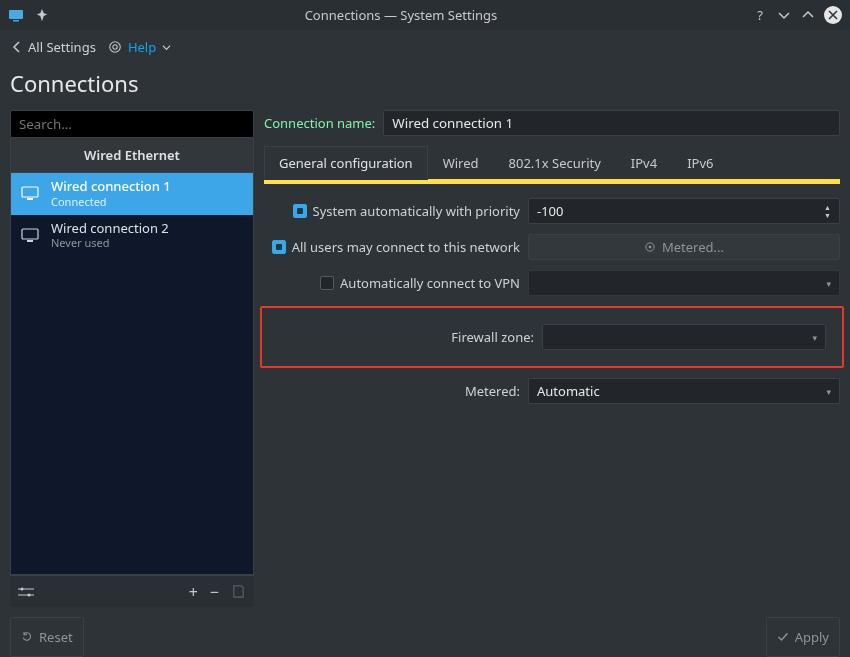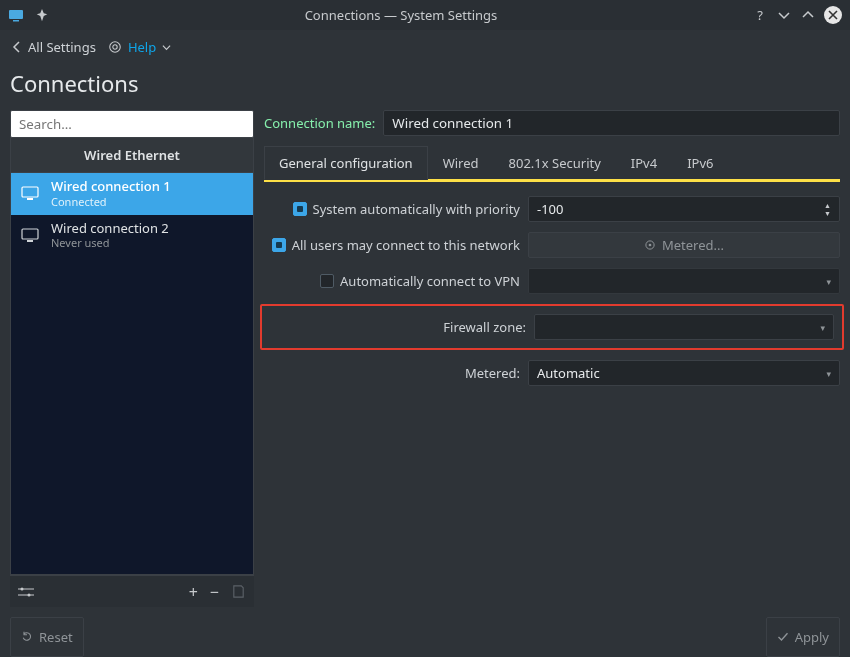--- a/index.html
+++ b/index.html
@@ -9,56 +9,56 @@
 .titlebar-center { flex: 1; text-align: center; font-size: 13px; color: #c7cacd; }
 .titlebar-right { display: flex; gap: 8px; align-items: center; }
 .tb-icon { width: 16px; height: 16px; display: inline-flex; align-items: center; justify-content: center; color: #c7cacd; }
 .close-btn { width: 18px; height: 18px; border-radius: 50%; background: #e6e6e6; color: #333; display: inline-flex; align-items: center; justify-content: center; font-size: 12px; font-weight: bold; }
 .toolbar { height: 34px; display: flex; align-items: center; padding: 0 12px; gap: 12px; }
 .back-btn { display: flex; align-items: center; gap: 6px; color: #ced2d6; cursor: pointer; font-size: 13px; }
 .help-btn { display: flex; align-items: center; gap: 6px; color: #0ea5e9; cursor: pointer; font-size: 13px; }
 .page-title { font-size: 22px; font-weight: 400; padding: 4px 10px 12px 10px; color: #e6e9eb; }
 .content { display: flex; flex: 1; padding: 0 10px 10px 10px; gap: 10px; min-height: 0; }
 .left-col { width: 244px; display: flex; flex-direction: column; }
-.search { background: #ffffff; border: 1px solid #3b4046; height: 28px; padding: 0 8px; color: #8f9498; border-radius: 2px; }
+.search { background: #000000; border: 1px solid #3b4046; height: 28px; padding: 0 8px; color: #8f9498; border-radius: 2px; }
 .conn-list { flex: 1; border: 1px solid #3b4046; border-top: none; background: #0f172a; display: flex; flex-direction: column; overflow: hidden; }
 .group-header { background: #32373c; text-align: center; font-weight: 600; color: #dfe2e4; padding: 8px 4px; border-bottom: 1px solid #3b4046; }
 .conn-item { display: flex; align-items: center; padding: 6px 8px; gap: 10px; border-bottom: 1px solid transparent; cursor: pointer; }
 .conn-item.selected { background: #3ca6e8; color: #fff; }
 .conn-item.selected .sub { color: #dff1fb; }
 .conn-icon { width: 22px; height: 22px; display: flex; align-items: center; justify-content: center; color: #cfd3d7; }
 .conn-item.selected .conn-icon { color: #fff; }
 .conn-text { display: flex; flex-direction: column; line-height: 1.2; }
 .conn-text .name { font-size: 13px; color: #dfe2e4; }
 .conn-item.selected .conn-text .name { color: #fff; font-weight: 500; }
 .conn-text .sub { font-size: 11px; color: #8f9498; }
 .list-footer { height: 32px; border-top: 1px solid #3b4046; display: flex; align-items: center; justify-content: space-between; padding: 0 8px; background: #2a2f34; }
 .footer-right { display: flex; gap: 12px; align-items: center; }
 .footer-icon { color: #c7cacd; cursor: pointer; font-size: 16px; }
 .footer-icon.dim { color: #5b6167; cursor: default; }
 .right-col { flex: 1; display: flex; flex-direction: column; gap: 8px; }
 .row { display: flex; align-items: center; gap: 8px; }
 .conn-name-label { white-space: nowrap; color: #86efac; }
 .conn-name-input { flex: 1; height: 26px; background: #22262a; border: 1px solid #3b4046; padding: 0 8px; color: #e6e9eb; border-radius: 2px; }
-.tabs { display: flex; border-bottom: 3px solid #fde047; margin-top: 2px; }
+.tabs { display: flex; border-bottom: 5px solid #fde047; margin-top: 2px; }
 .tab { padding: 7px 14px; color: #c7cacd; cursor: pointer; border: 1px solid transparent; border-bottom: none; font-size: 13px; }
 .tab.active { background: #2e3338; border: 1px solid #3b4046; border-bottom: 1px solid #2e3338; margin-bottom: -1px; color: #dfe2e4; }
 .form-area { padding-top: 6px; }
 .form-row { display: flex; align-items: center; margin-bottom: 10px; }
 .form-label { width: 264px; text-align: right; padding-right: 8px; color: #ced2d6; display: flex; align-items: center; justify-content: flex-end; gap: 6px; }
 .form-control { flex: 1; display: flex; align-items: center; }
 .spinbox, .selectbox, .textinput { width: 100%; height: 26px; background: #22262a; border: 1px solid #3b4046; color: #e6e9eb; padding: 0 8px; border-radius: 2px; display: flex; align-items: center; justify-content: space-between; }
 .spinbox { position: relative; }
 .spin-btns { display: flex; flex-direction: column; font-size: 7px; color: #c7cacd; line-height: 1; gap: 1px; }
 .checkbox { width: 14px; height: 14px; border: 1px solid #4f5b65; background: #22262a; display: inline-flex; align-items: center; justify-content: center; border-radius: 2px; }
 .checkbox.checked { background: #3ca6e8; border-color: #3ca6e8; }
 .checkbox.checked::after { content: ""; width: 6px; height: 6px; background: #15394f; border-radius: 1px; }
 .btn-adv { width: 100%; height: 26px; background: #33383d; border: 1px solid #3b4046; color: #8f9498; border-radius: 2px; display: flex; align-items: center; justify-content: center; gap: 6px; cursor: default; }
 .selectbox.disabled { color: #5b6167; border-color: #33383d; }
-.highlight { border: 2px solid #e23b2e; border-radius: 2px; padding: 8px; margin: 0 -4px 10px -4px; }
+.highlight { border: 2px solid #e23b2e; border-radius: 2px; padding: 16px; margin: 0 -4px 10px -4px; }
 .chevron { font-size: 9px; color: #8f9498; }
 .bottom-bar { height: 40px; display: flex; align-items: center; justify-content: space-between; padding: 0 10px; }
 .bottom-btn { border: 1px solid #3b4046; background: #2e3338; color: #8f9498; height: 40px; padding: 0 10px; border-radius: 2px; display: flex; align-items: center; gap: 6px; cursor: default; font-size: 13px; }
 svg { display: block; }
 </style>
 </head>
 <body>
 
 <div class="titlebar">
   <div class="titlebar-left">

